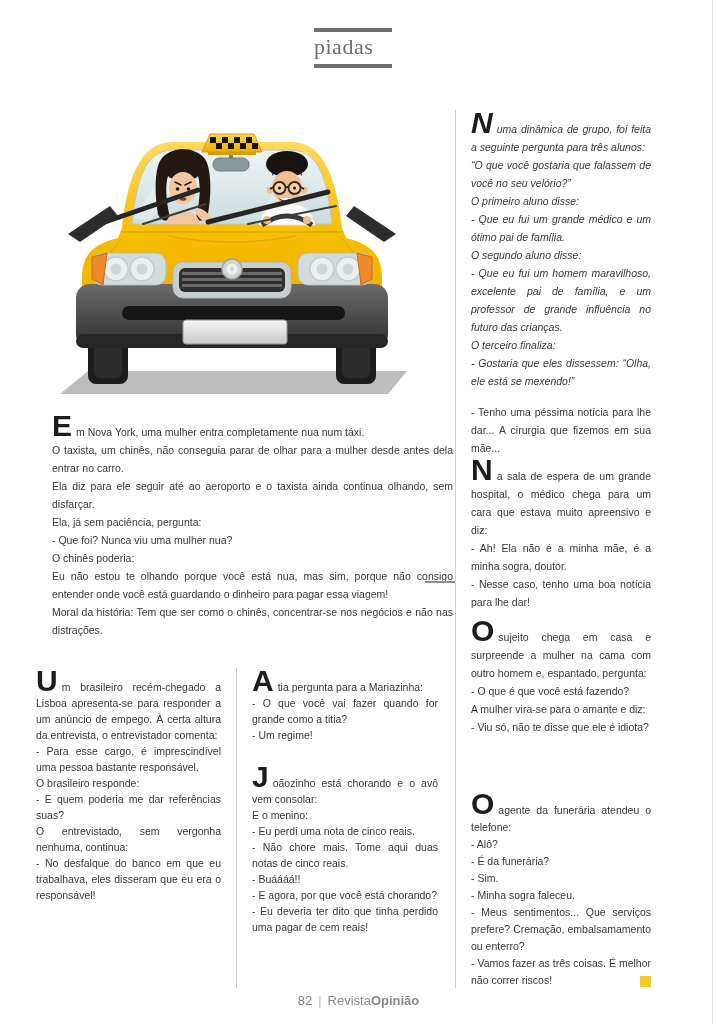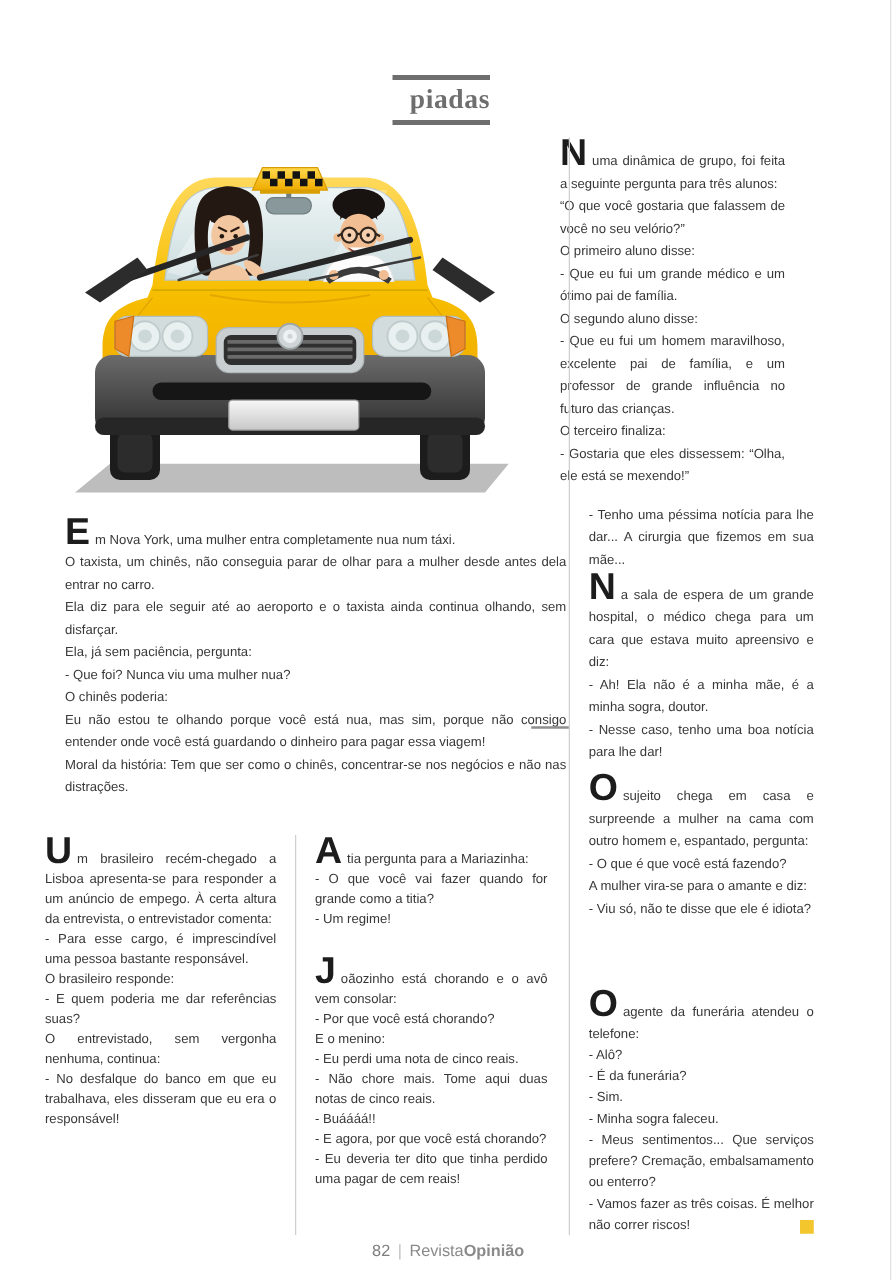--- a/index.html
+++ b/index.html
@@ -1,34 +1,34 @@
 <!DOCTYPE html>
 <html><head>
 <meta charset="utf-8">
 <style>
   html,body{margin:0;padding:0;background:#ffffff;}
   .page{
     position:relative;width:717px;height:1024px;background:#ffffff;overflow:hidden;
     font-family:"Liberation Sans", sans-serif;color:#383838;
   }
   
-  .heading{position:absolute;left:314px;top:60px;width:78px;text-align:right;font-weight:bold;}
+  .heading{position:absolute;left:314px;top:28px;width:78px;text-align:left;}
   .heading .bar{height:4px;background:#6e6e6e;}
   .heading .title{
     font-family:"Liberation Serif", serif;font-size:22px;color:#6e6e6e;
     padding:2px 0 4px 0;letter-spacing:0.5px;
   }
   
   .illus{position:absolute;left:58px;top:106px;width:390px;height:300px;}
   
   .joke{position:absolute;font-size:10.5px;line-height:18px;text-align:justify;color:#383838;}
   .joke .ln{text-align:justify;}
   .cap{font-size:30px;font-weight:700;line-height:26px;padding-right:4px;color:#1c1c1c;}
   #joke-taxi     {left:52px; top:413px;width:401px;}
-  #joke-dynamics {left:448px;top:110px;width:180px;}
+  #joke-dynamics {left:471px;top:110px;width:180px;font-style:italic;}
   #joke-hospital {left:471px;top:403px;width:180px;}
   #joke-husband  {left:471px;top:618px;width:180px;}
   #joke-funeral  {left:471px;top:791px;width:180px;line-height:17px;}
   #joke-brazilian{left:36px; top:668px;width:185px;line-height:16px;}
   #joke-aunt     {left:252px;top:668px;width:186px;line-height:16px;}
   #joke-joaozinho{left:252px;top:764px;width:186px;line-height:16px;}
   .endmark{position:absolute;right:0;bottom:2px;width:11px;height:11px;background:#F4C62E;}
   
   .vrule{position:absolute;width:1px;background:#cfcfcf;}
   #vrule-main{left:455px;top:110px;height:878px;}
@@ -262,21 +262,20 @@
   </section>
 
   <section class="joke" id="joke-aunt">
     <div class="ln"><span class="cap">A</span><span>tia pergunta para a Mariazinha:</span></div>
     <div class="ln">- O que você vai fazer quando for grande como a titia?</div>
     <div class="ln">- Um regime!</div>
   </section>
 
   <section class="joke" id="joke-joaozinho">
     <div class="ln"><span class="cap">J</span><span>oãozinho está chorando e o avô vem consolar:</span></div>
-    <div class="ln">- Por que você está chorando?</div>
     <div class="ln">E o menino:</div>
     <div class="ln">- Eu perdi uma nota de cinco reais.</div>
     <div class="ln">- Não chore mais. Tome aqui duas notas de cinco reais.</div>
     <div class="ln">- Buáááá!!</div>
     <div class="ln">- E agora, por que você está chorando?</div>
     <div class="ln">- Eu deveria ter dito que tinha perdido uma pagar de cem reais!</div>
   </section>
 
   <div class="vrule" id="vrule-main"></div>
   <div class="vrule" id="vrule-bottom"></div>

